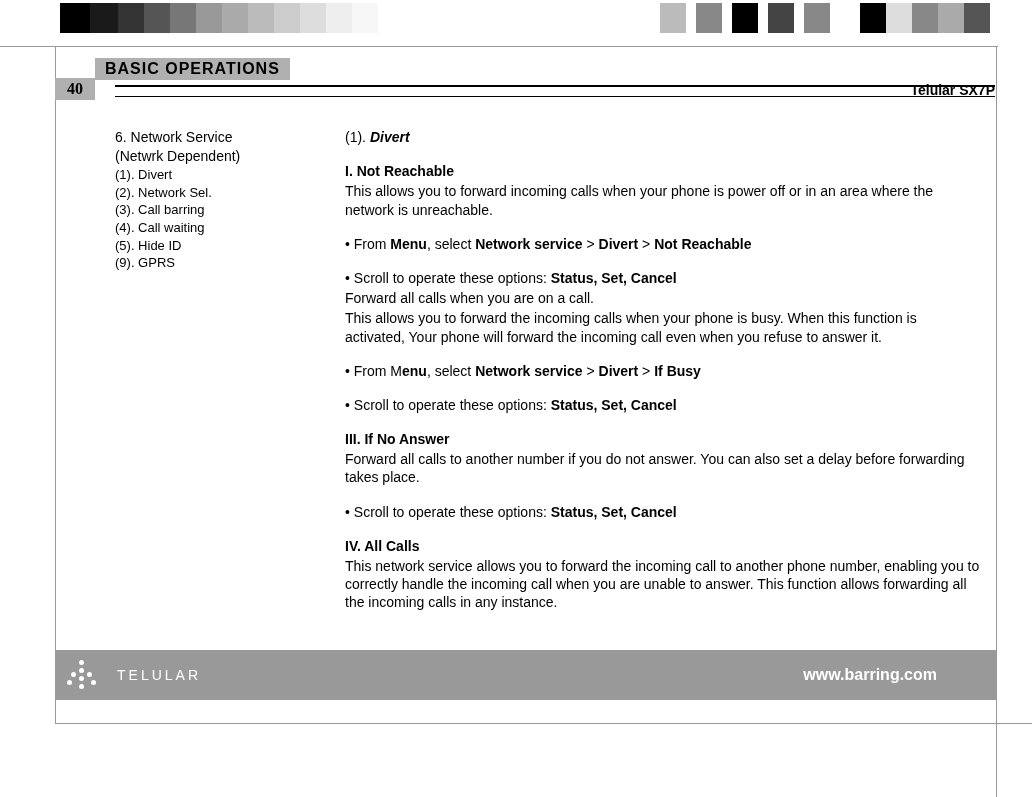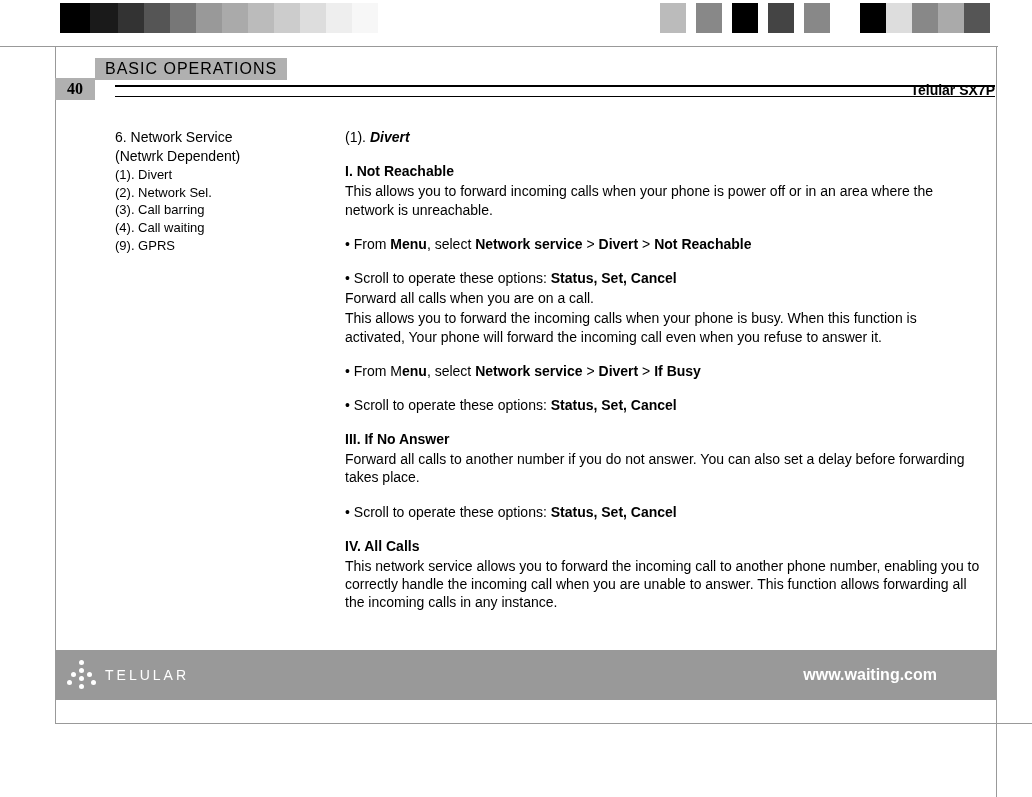--- a/index.html
+++ b/index.html
@@ -15,21 +15,21 @@
   .horiz-line { position: absolute; background: #999; height: 1px; }
   .vert-line { position: absolute; background: #999; width: 1px; }
   .line-top { top: 46px; left: 0; width: 998px; }
   .line-bottom-page { top: 723px; left: 55px; width: 977px; }
   .line-left { top: 46px; left: 55px; height: 678px; }
   .line-right { top: 46px; left: 996px; height: 752px; }
   
   .header-area { position: absolute; top: 58px; left: 55px; width: 940px; }
   .page-num-box { position: absolute; left: 0; top: 20px; width: 40px; height: 22px; background: #b0b0b0; color: #000; font-weight: bold; font-family: Georgia, 'Times New Roman', serif; font-size: 16px; display: flex; align-items: center; justify-content: center; }
   .section-tab { position: absolute; left: 40px; top: 0; height: 22px; background: #b0b0b0; padding: 2px 10px 2px 10px; }
-  .section-tab-text { font-family: Impact, 'Arial Black', sans-serif; font-size: 16px; letter-spacing: 1px; }
+  .section-tab-text { font-family: Impact, 'Arial Black', sans-serif; font-size: 16px; letter-spacing: 1px; font-weight: bold; }
   .header-rule1 { position: absolute; left: 60px; top: 27px; width: 880px; height: 2px; background: #000; }
   .header-rule2 { position: absolute; left: 60px; top: 38px; width: 880px; height: 1px; background: #000; }
   .model-name { position: absolute; right: 0; top: 24px; font-weight: bold; font-size: 14px; }
   
   .content { position: absolute; top: 128px; left: 115px; width: 875px; font-size: 14px; line-height: 1.3; color: #000; }
   .left-col { float: left; width: 230px; }
   .right-col { float: left; width: 635px; }
   
   .left-col .sec-title { font-weight: normal; margin-bottom: 1px; }
   .left-col .toc-item { font-size: 13px; line-height: 1.35; }
@@ -37,21 +37,21 @@
   .right-col .sec-head { margin-bottom: 2px; }
   .right-col .sec-head .num { font-weight: normal; }
   .right-col .sec-head .lbl { font-weight: bold; font-style: italic; }
   .right-col .sub-head { font-weight: bold; margin-top: 16px; }
   .right-col p { margin-top: 2px; }
   .right-col .bullet { margin-top: 16px; }
   .right-col .bullet::before { content: "•  "; }
   .bold { font-weight: bold; }
   
   .footer { position: absolute; top: 650px; left: 55px; width: 942px; height: 50px; background: #999; display: flex; align-items: center; }
-  .footer-logo { display: flex; align-items: center; margin-left: 10px; }
+  .footer-logo { display: flex; align-items: center; margin-left: 10px; gap: 12px; }
   .dots { width: 34px; height: 34px; position: relative; margin-right: 6px; }
   .dot { position: absolute; width: 5px; height: 5px; background: #fff; border-radius: 50%; }
   .brand { color: #fff; font-size: 14px; letter-spacing: 3px; font-family: Arial, sans-serif; }
   .footer-url { margin-left: auto; margin-right: 60px; color: #fff; font-weight: bold; font-size: 16px; }
 </style>
 </head>
 <body>
 
 <div class="top-bars">
   <div class="bar-group bar-left" id="bars-left">
@@ -104,20 +104,21 @@
 </div>
 
 <div class="content">
   <div class="left-col">
     <div class="sec-title">6. Network Service</div>
     <div class="sec-title">(Netwrk Dependent)</div>
     <div class="toc-item">(1). Divert</div>
     <div class="toc-item">(2). Network Sel.</div>
     <div class="toc-item">(3). Call barring</div>
     <div class="toc-item">(4). Call waiting</div>
+    <div class="toc-item">(5). Hide ID</div>
     <div class="toc-item">(9). GPRS</div>
   </div>
 
   <div class="right-col">
     <div class="sec-head">
       <span class="num">(1).</span>
       <span> </span>
       <span class="lbl">Divert</span>
     </div>
 
@@ -157,14 +158,14 @@
       <div class="dot" style="left:14px;top:10px"></div>
       <div class="dot" style="left:6px;top:14px"></div>
       <div class="dot" style="left:22px;top:14px"></div>
       <div class="dot" style="left:14px;top:18px"></div>
       <div class="dot" style="left:2px;top:22px"></div>
       <div class="dot" style="left:26px;top:22px"></div>
       <div class="dot" style="left:14px;top:26px"></div>
     </div>
     <div class="brand">TELULAR</div>
   </div>
-  <div class="footer-url">www.waiting.com</div>
+  <div class="footer-url">www.barring.com</div>
 </div>
 
 </body></html>

